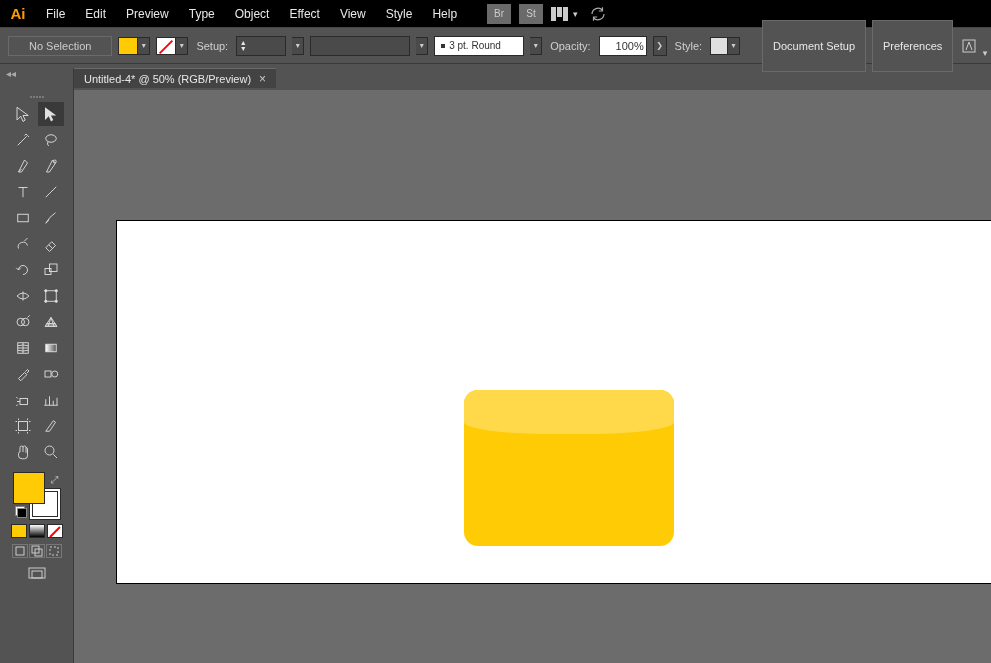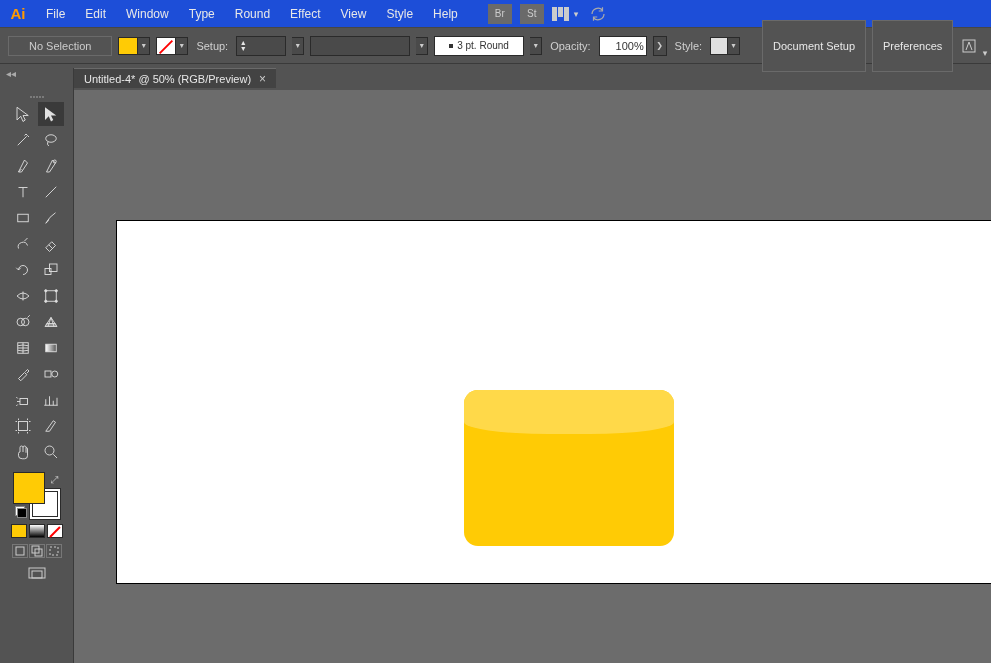--- a/index.html
+++ b/index.html
@@ -1,19 +1,19 @@
 <!DOCTYPE html>
 <html><head>
 <meta charset="utf-8">
 <style>
 * { margin: 0; padding: 0; box-sizing: border-box; font-family: "Segoe UI", Tahoma, sans-serif; user-select: none; }
 body { background: #535353; width: 991px; height: 663px; overflow: hidden; color: #e8e8e8; font-size: 12px; }
 
 
-.menubar { height: 28px; background: #1d4ed8; display: flex; align-items: center; padding: 0 4px; gap: 0; border-bottom: 1px solid #464646; }
+.menubar { height: 28px; background: #000000; display: flex; align-items: center; padding: 0 4px; gap: 0; border-bottom: 1px solid #464646; }
 .app-logo { width: 28px; height: 20px; display: flex; align-items: center; justify-content: center; font-weight: bold; font-size: 15px; color: #ff9a00; margin-right: 4px; }
 .menu-item { padding: 4px 10px; cursor: pointer; color: #e8e8e8; }
 .menubar-right { display: flex; align-items: center; gap: 8px; margin-left: 20px; }
 .right-icon { width: 24px; height: 20px; background: #6a6a6a; display: flex; align-items: center; justify-content: center; font-size: 10px; color: #ccc; cursor: pointer; }
 .workspace-switch { display: flex; align-items: center; gap: 4px; cursor: pointer; }
 .ws-icon { width: 18px; height: 14px; display: flex; }
 .ws-col { width: 6px; background: #ccc; margin-right: 1px; }
 .chev { font-size: 9px; color: #ccc; }
 .sync-icon { width: 24px; height: 20px; display: flex; align-items: center; justify-content: center; cursor: pointer; color: #aaa; font-size: 14px; }
 
@@ -22,21 +22,21 @@
 .ctrl-label { color: #d0d0d0; font-size: 11px; padding: 0 2px; }
 .no-selection { border: 1px solid #6a6a6a; padding: 3px 20px; font-size: 11px; color: #ccc; }
 .color-swatch-group { display: flex; align-items: center; }
 .color-swatch { width: 20px; height: 18px; border: 1px solid #2a2a2a; }
 .fill-yellow { background: #ffcb05; }
 .no-stroke { background: #fff; position: relative; }
 .no-stroke::after { content:""; position:absolute; left:0; right:0; top:50%; border-top:2px solid red; transform: rotate(-45deg); }
 .dd-arrow { width: 12px; height: 18px; background: #4a4a4a; display:flex; align-items:center; justify-content:center; font-size:8px; color:#ccc; border:1px solid #2a2a2a; border-left:none; cursor:pointer;}
 .stroke-weight { width: 50px; height: 20px; background: #4a4a4a; border:1px solid #2a2a2a; display:flex; align-items:center; justify-content:space-between; padding:0 4px; font-size:10px; cursor:pointer;}
 .stroke-profile { width: 100px; height: 20px; background: #4a4a4a; border:1px solid #2a2a2a; cursor:pointer;}
-.brush-def { width: 90px; height: 20px; background: #fff; border:1px solid #2a2a2a; display:flex; align-items:center; padding:0 14px; font-size:10px; color:#333; cursor:pointer; gap:4px;}
+.brush-def { width: 90px; height: 20px; background: #fff; border:1px solid #2a2a2a; display:flex; align-items:center; padding:0 6px; font-size:10px; color:#333; cursor:pointer; gap:4px;}
 .brush-dot { width:4px; height:4px; background:#333; border-radius:0; }
 .opacity-input { width: 48px; height: 20px; background: #fff; border:1px solid #2a2a2a; color:#333; font-size:11px; padding:0 16px; display:flex; align-items:center; }
 .step-arrow { width:14px; height:20px; background:#4a4a4a; border:1px solid #2a2a2a; display:flex; align-items:center; justify-content:center; font-size:8px; color:#ccc; cursor:pointer;}
 .style-swatch { width:18px; height:18px; background:#e0e0e0; border:1px solid #2a2a2a; }
 .btn { border:1px solid #6a6a6a; padding: 19px 10px; font-size:11px; color:#e8e8e8; background:#535353; cursor:pointer;}
 .align-icon { width:20px; height:20px; display:flex; align-items:center; justify-content:center; cursor:pointer; position:relative;}
 .align-icon svg { width:16px; height:16px; }
 
 
 .tabwrap { display:flex; height: 22px; margin-top: 4px; }
@@ -82,23 +82,23 @@
 .grip span { width:2px; height:2px; background:#888; border-radius:50%;}
 .grip-row { display:flex; gap:1px;}
 </style>
 </head>
 <body>
 
 <div class="menubar">
   <div class="app-logo">Ai</div>
   <div class="menu-item">File</div>
   <div class="menu-item">Edit</div>
-  <div class="menu-item">Window</div>
+  <div class="menu-item">Preview</div>
   <div class="menu-item">Type</div>
-  <div class="menu-item">Round</div>
+  <div class="menu-item">Object</div>
   <div class="menu-item">Effect</div>
   <div class="menu-item">View</div>
   <div class="menu-item">Style</div>
   <div class="menu-item">Help</div>
   <div class="menubar-right">
     <div class="right-icon">Br</div>
     <div class="right-icon">St</div>
     <div class="workspace-switch">
       <div class="ws-icon">
         <div class="ws-col" style="height:14px"></div>

